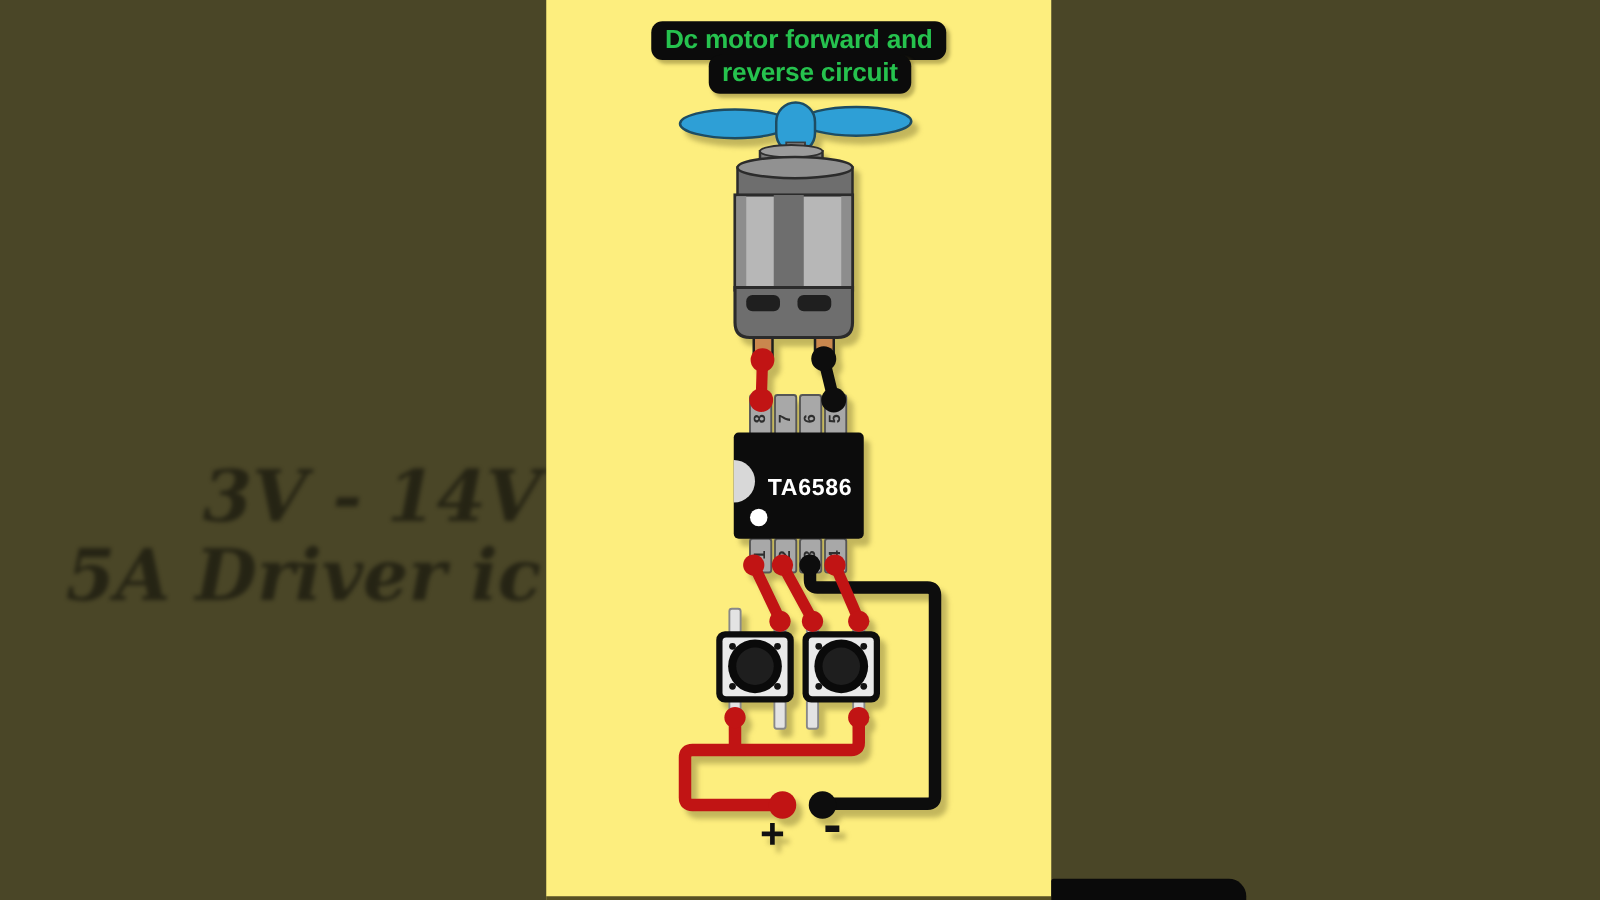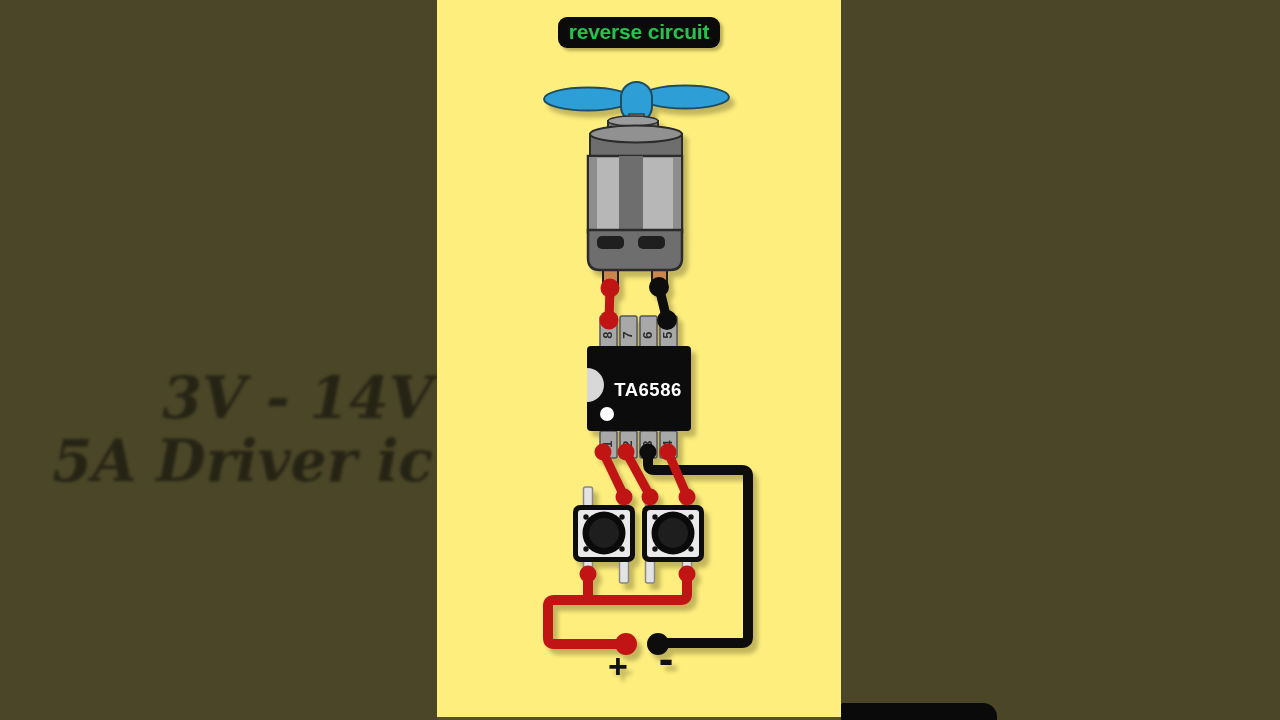--- a/index.html
+++ b/index.html
@@ -40,20 +40,21 @@
 <div class="stage">
 
   <div class="bg-echo">
     <div>3V - 14V</div>
     <div>5A Driver ic</div>
   </div>
 
   <div class="panel">
 
     <div class="title-wrap">
+      <span class="title-line">Dc motor forward and</span>
       <span class="title-line">reverse circuit</span>
     </div>
 
 
     <svg class="circuit-svg" width="404" height="720" viewBox="0 0 404 720">
       <defs>
         <clipPath id="ic-clip">
             <rect x="150" y="346" width="104" height="85" rx="4"></rect>
           </clipPath>
       </defs>

